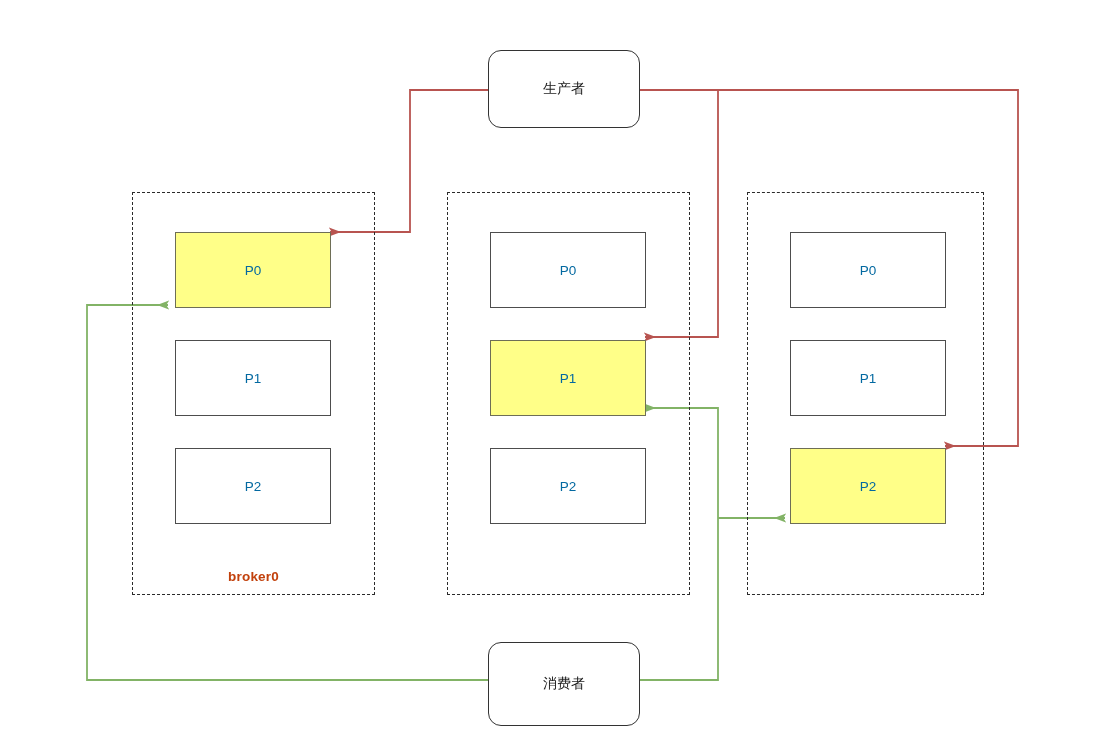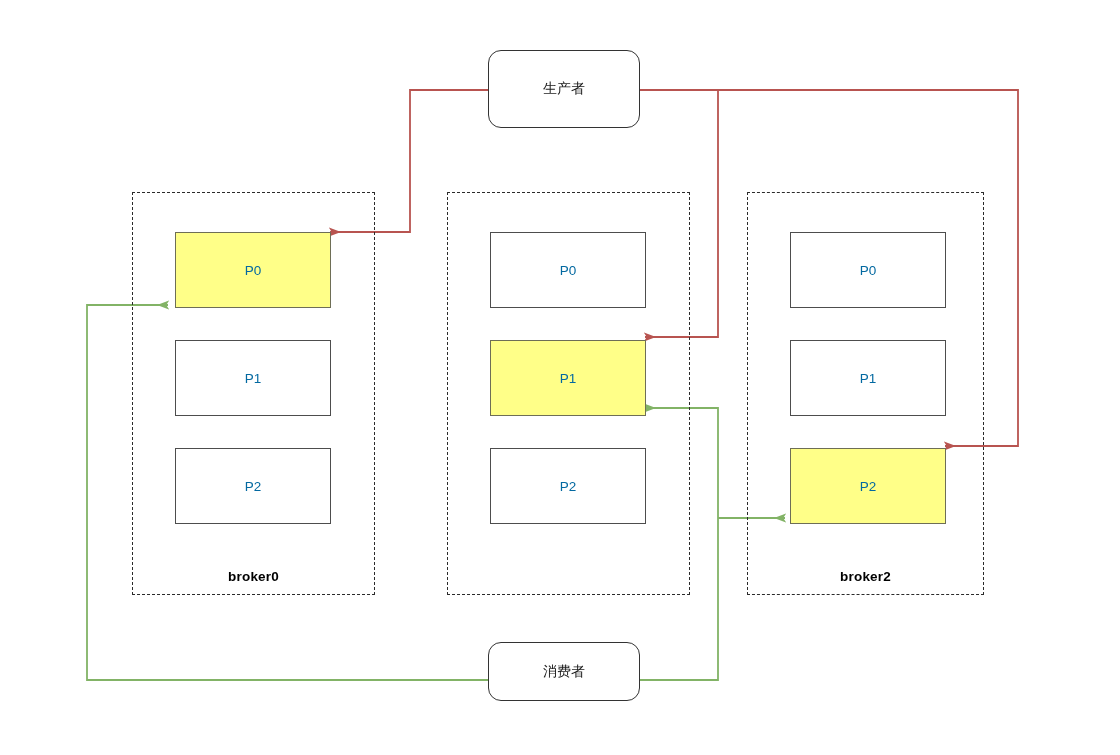--- a/index.html
+++ b/index.html
@@ -32,21 +32,21 @@
     box-sizing: border-box;
   }
   .broker-label {
     position: absolute;
     left: 0;
     right: 0;
     bottom: 10px;
     text-align: center;
     font-size: 13.5px;
     font-weight: bold;
-    color: #000000;
+    color: #c2410c;
     letter-spacing: .2px;
   }
   .partition {
     position: absolute;
     box-sizing: border-box;
     border: 1.8px solid #4d4d4d;
     background: #ffffff;
     display: flex;
     align-items: center;
     justify-content: center;
@@ -95,21 +95,21 @@
 
     <path d="M 640 680 L 718 680 L 718 408 L 645 408" fill="none" stroke="#82b366" stroke-width="1.8" marker-end="url(#arrow-green)"></path>
 
     <path d="M 718 518 L 785 518" fill="none" stroke="#82b366" stroke-width="1.8" marker-end="url(#arrow-green)"></path>
   </svg>
 
   <div class="endpoint" style="left:488px; top:50px; width:152px; height:78px;">
     <span>生产者</span>
   </div>
 
-  <div class="endpoint" style="left:488px; top:642px; width:152px; height:59px;">
+  <div class="endpoint" style="left:488px; top:642px; width:152px; height:84px;">
     <span>消费者</span>
   </div>
 
   <div class="broker" style="left:132px; top:192px; width:243px; height:403px;">
     <div class="partition active" style="left:42px; top:39px; width:156px; height:76px;">
       <span>P0</span>
     </div>
     <div class="partition" style="left:42px; top:147px; width:156px; height:76px;">
       <span>P1</span>
     </div>
@@ -134,16 +134,15 @@
   <div class="broker" style="left:747px; top:192px; width:237px; height:403px;">
     <div class="partition" style="left:42px; top:39px; width:156px; height:76px;">
       <span>P0</span>
     </div>
     <div class="partition" style="left:42px; top:147px; width:156px; height:76px;">
       <span>P1</span>
     </div>
     <div class="partition active" style="left:42px; top:255px; width:156px; height:76px;">
       <span>P2</span>
     </div>
-    <div class="broker-label">broker2</div>
   </div>
 
 </div>
 
 </body></html>

